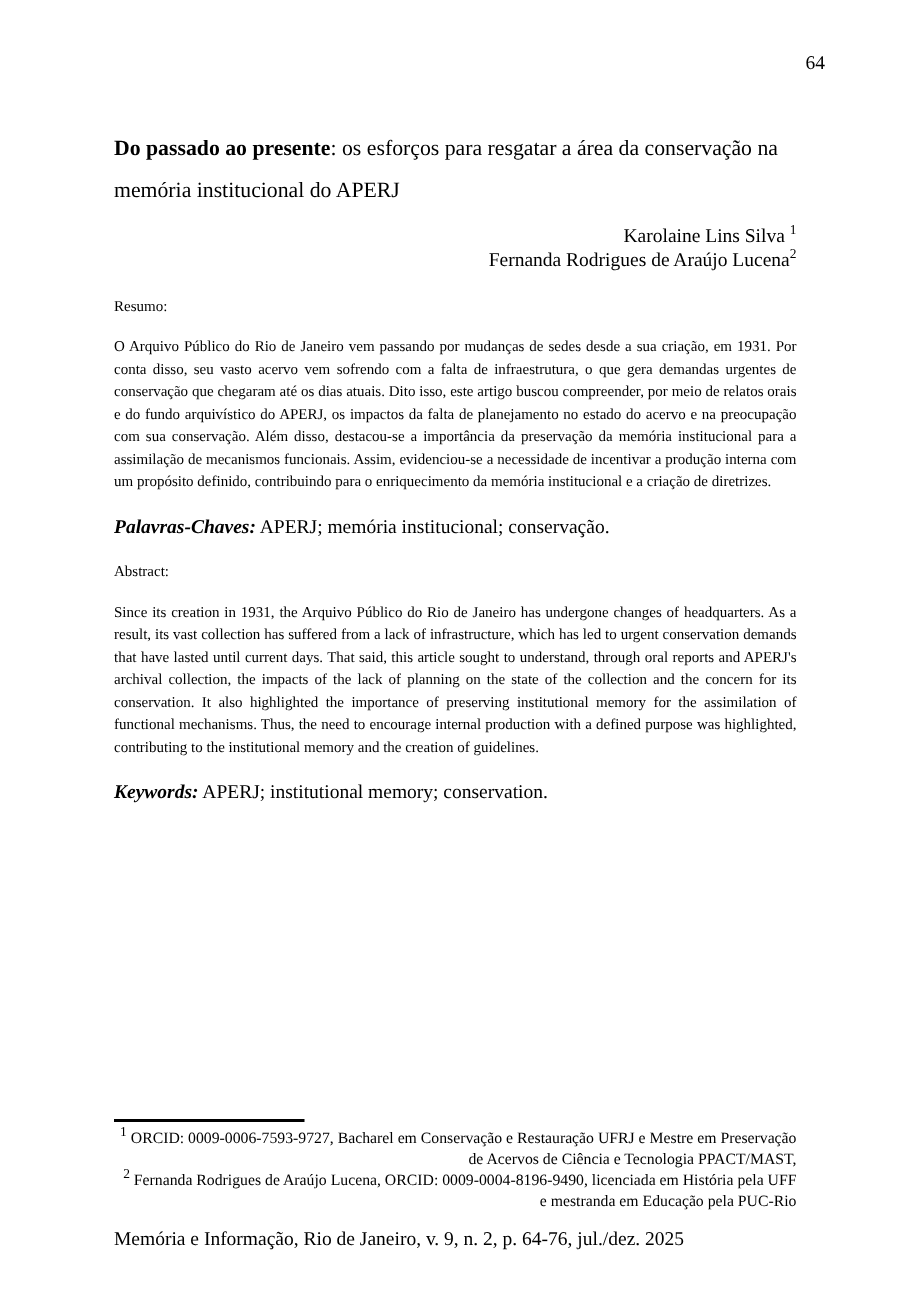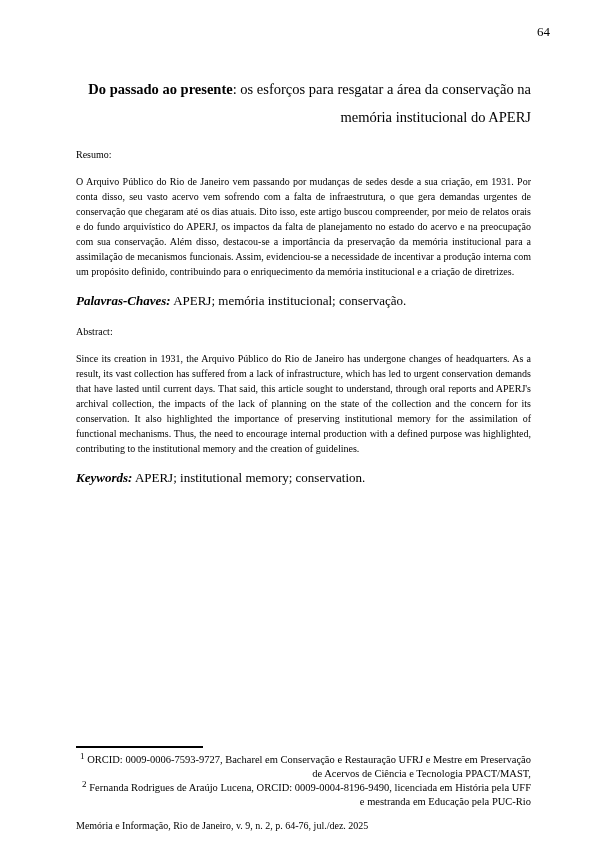--- a/index.html
+++ b/index.html
@@ -4,32 +4,32 @@
 <style>
   * { margin: 0; padding: 0; box-sizing: border-box; }
   html, body { background: #ffffff; }
   .page {
     position: relative;
     width: 611px;
     height: 866px;
     background: #ffffff;
     color: #000000;
     font-family: "Liberation Serif", "DejaVu Serif", serif;
-    padding: 24px 80px 0 76px;
+    padding: 34px 80px 0 76px;
     overflow: hidden;
   }
   .page-number {
     text-align: right;
     font-size: 13px;
     line-height: 15px;
     margin-right: -19px;
   }
   .article-title {
     margin-top: 36px;
-    text-align: right;
+    text-align: left;
     font-size: 14.5px;
     line-height: 28px;
     font-weight: normal;
   }
   .article-title .bold { font-weight: bold; }
   .article-title-en {
     margin-top: 18px;
     text-align: center;
     font-size: 14.5px;
     line-height: 28px;
@@ -76,35 +76,39 @@
     border-top: 2px solid #000000;
     margin-bottom: 5px;
   }
   .footnote {
     font-size: 10.5px;
     line-height: 14px;
     text-align: right;
   }
   .journal-footer {
     margin-top: 9px;
-    font-size: 10px;
+    font-size: 13px;
     line-height: 15px;
     text-align: left;
   }
 </style>
 </head>
 <body>
 
 <div class="page">
 
   <div class="page-number">64</div>
 
   <h1 class="article-title"><span class="bold">Do passado ao presente</span><span>: os esforços para resgatar a área da conservação na memória institucional do APERJ</span></h1>
 
 
+  <div class="authors">
+    <div><span>Karolaine Lins Silva </span><sup>1</sup></div>
+    <div><span>Fernanda Rodrigues de Araújo Lucena</span><sup>2</sup></div>
+  </div>
 
   <div class="section-heading">Resumo:</div>
   <p class="body-paragraph">O Arquivo Público do Rio de Janeiro vem passando por mudanças de sedes desde a sua criação, em 1931. Por conta disso, seu vasto acervo vem sofrendo com a falta de infraestrutura, o que gera demandas urgentes de conservação que chegaram até os dias atuais. Dito isso, este artigo buscou compreender, por meio de relatos orais e do fundo arquivístico do APERJ, os impactos da falta de planejamento no estado do acervo e na preocupação com sua conservação. Além disso, destacou-se a importância da preservação da memória institucional para a assimilação de mecanismos funcionais. Assim, evidenciou-se a necessidade de incentivar a produção interna com um propósito definido, contribuindo para o enriquecimento da memória institucional e a criação de diretrizes.</p>
 
   <p class="keyword-line"><span class="label">Palavras-Chaves:</span><span> APERJ; memória institucional; conservação.</span></p>
 
   <div class="section-heading">Abstract:</div>
   <p class="body-paragraph">Since its creation in 1931, the Arquivo Público do Rio de Janeiro has undergone changes of headquarters. As a result, its vast collection has suffered from a lack of infrastructure, which has led to urgent conservation demands that have lasted until current days. That said, this article sought to understand, through oral reports and APERJ's archival collection, the impacts of the lack of planning on the state of the collection and the concern for its conservation. It also highlighted the importance of preserving institutional memory for the assimilation of functional mechanisms. Thus, the need to encourage internal production with a defined purpose was highlighted, contributing to the institutional memory and the creation of guidelines.</p>
 
   <p class="keyword-line"><span class="label">Keywords:</span><span> APERJ; institutional memory; conservation.</span></p>

